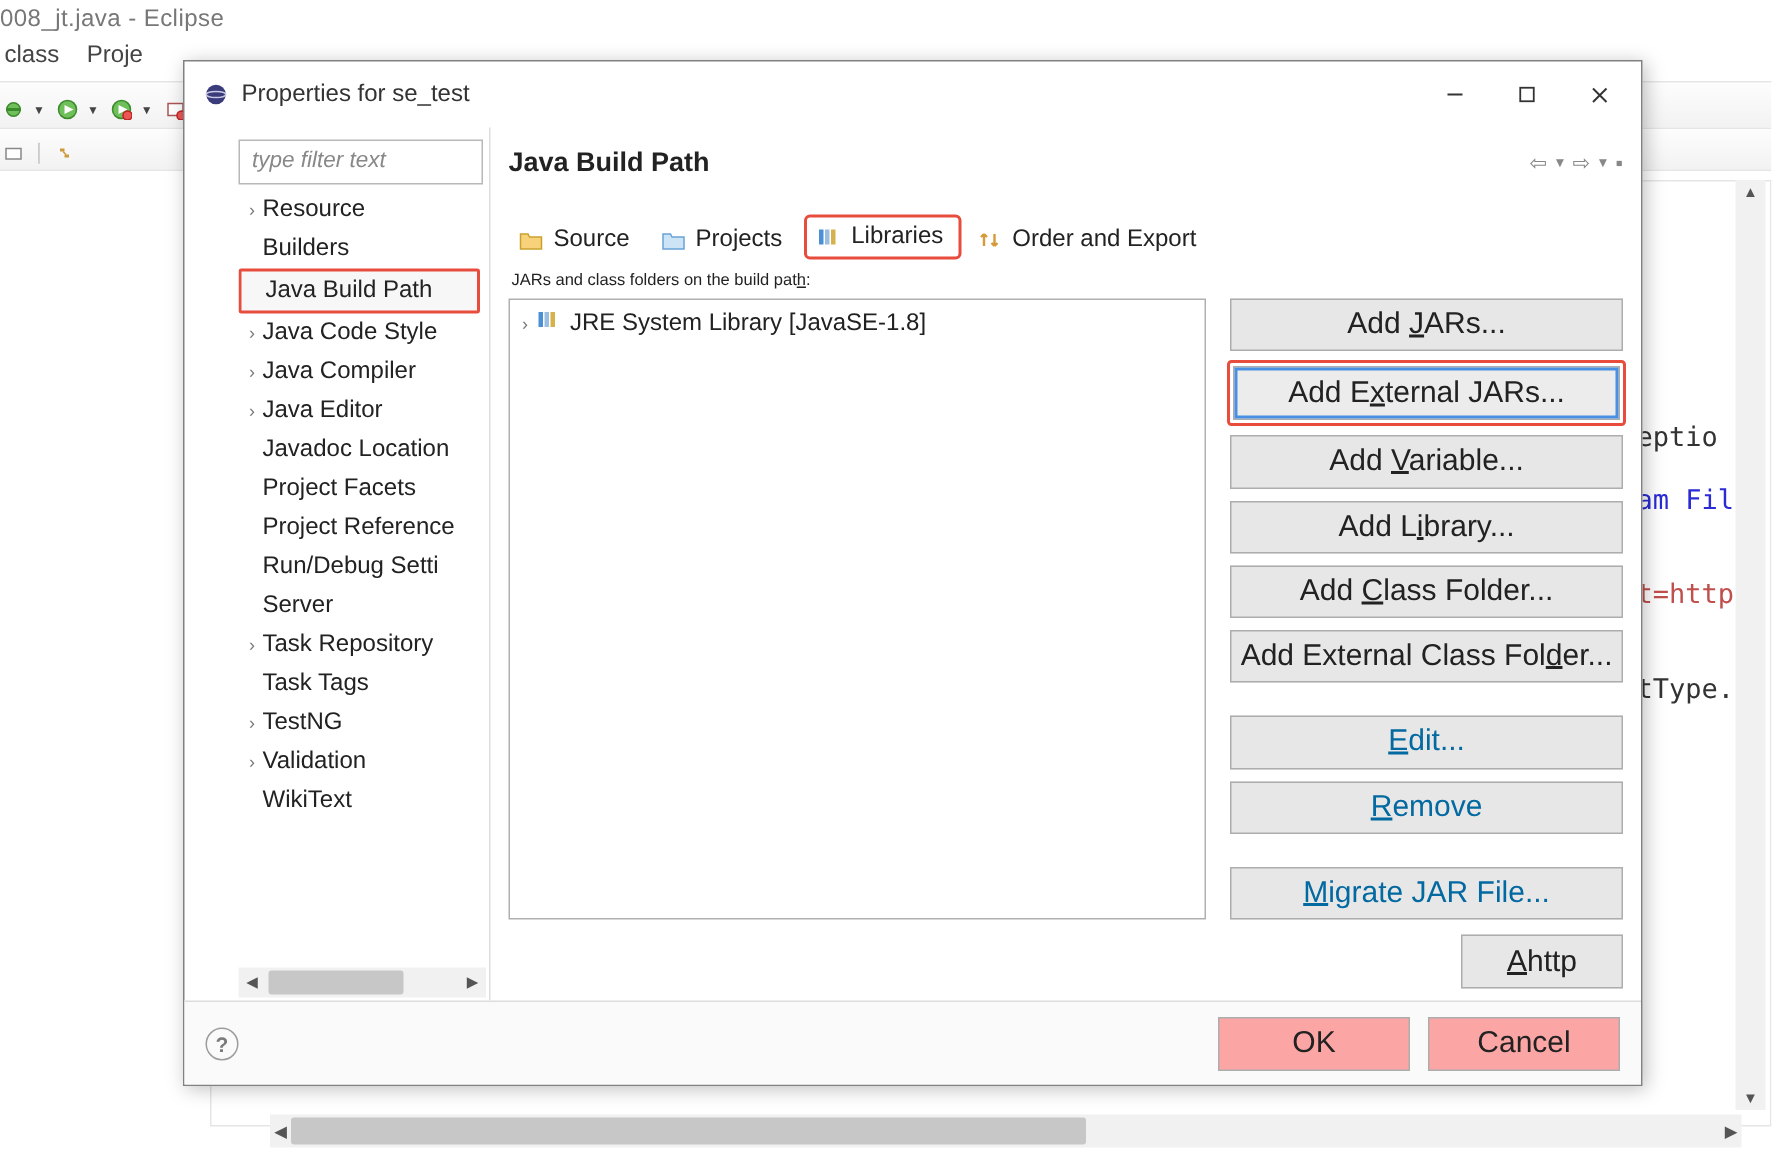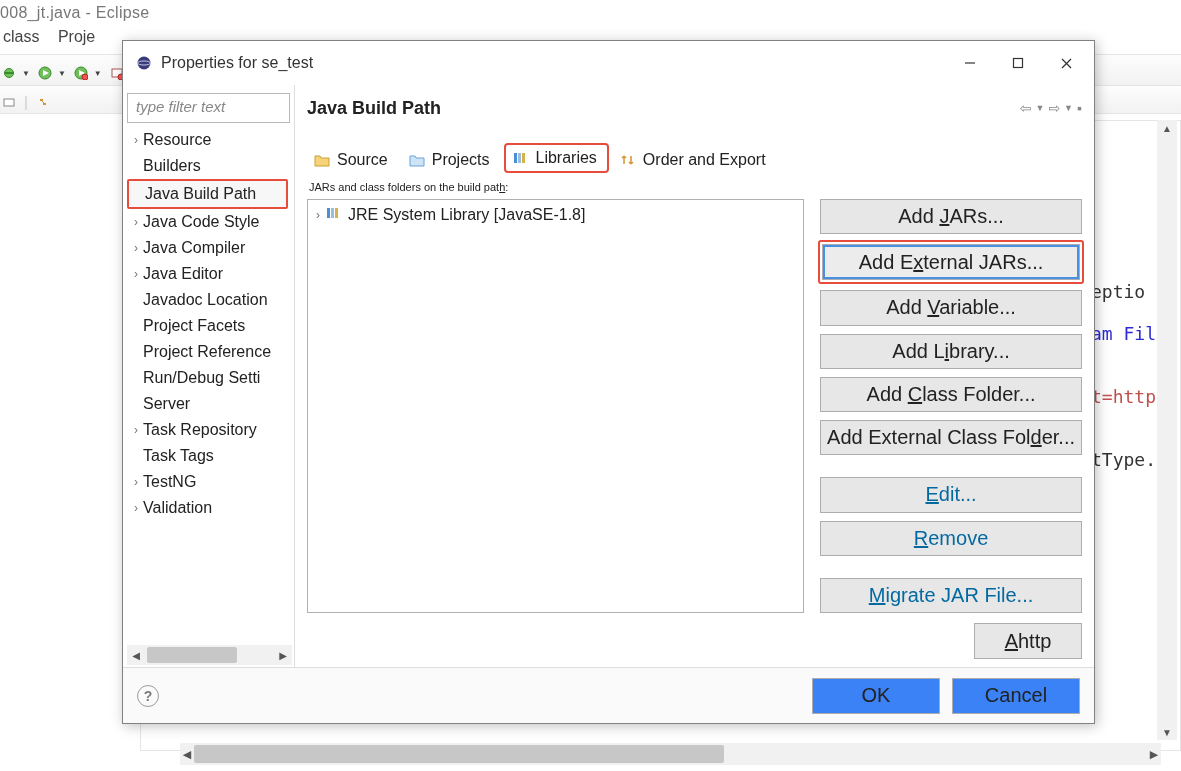--- a/index.html
+++ b/index.html
@@ -118,21 +118,21 @@
     width:18px; height:18px; margin-right:8px;
     display:inline-flex; align-items:center; justify-content:center;
   }
   .dlg-titlebar .title { font-size:16px; color:#333; flex:0 0 auto;}
   .dlg-titlebar .spacer { flex:1; }
   .winbtn {
     width:48px; height:36px; display:flex; align-items:center; justify-content:center;
     color:#333;
   }
   .dlg-body {
-    flex:1; display:flex; min-height:0;
+    flex:1; display:flex; min-height:0;padding-left:32px;
   }
   .sidebar {
     flex: 0 0 172px;
     border-right: 1px solid #ddd;
     display:flex; flex-direction:column;
     padding: 2px 2px 2px 4px;
     min-height:0;
   }
   .filter {
     height:30px;
@@ -251,21 +251,21 @@
     display:flex; align-items:center;
     padding: 0 14px;
     background:#fafafa;
   }
   .dlg-footer .help {
     width:22px; height:22px; border-radius:50%; border:1.5px solid #9c9c9c;
     display:flex; align-items:center; justify-content:center;
     color:#7a7a7a; font-weight:bold; font-size:14px;
   }
   .dlg-footer .spacer{flex:1;}
-  .dlg-footer .btn { width:128px; margin-left:12px; background:#3b82f6;}
+  .dlg-footer .btn { width:128px; margin-left:12px; background:#fca5a5;}
 </style>
 </head>
 <body>
 
 <div class="eclipse-bg">
   <div class="eclipse-title">008_jt.java - Eclipse</div>
   <div class="eclipse-menu">
     <span>class</span>
     <span>Proje</span>
   </div>
@@ -420,20 +420,24 @@
             <span class="chev">›</span>
             <span>Task Tags</span>
           </div>
         <div class="tree-row">
             <span class="chev">›</span>
             <span>TestNG</span>
           </div>
         <div class="tree-row">
             <span class="chev">›</span>
             <span>Validation</span>
+          </div>
+        <div class="tree-row noexp">
+            <span class="chev">›</span>
+            <span>WikiText</span>
           </div>
       </div>
       <div class="hscroll">
         <div class="arrow left">◀</div>
         <div class="thumb"></div>
         <div class="arrow right">▶</div>
       </div>
     </div>
 
     <div class="main">

